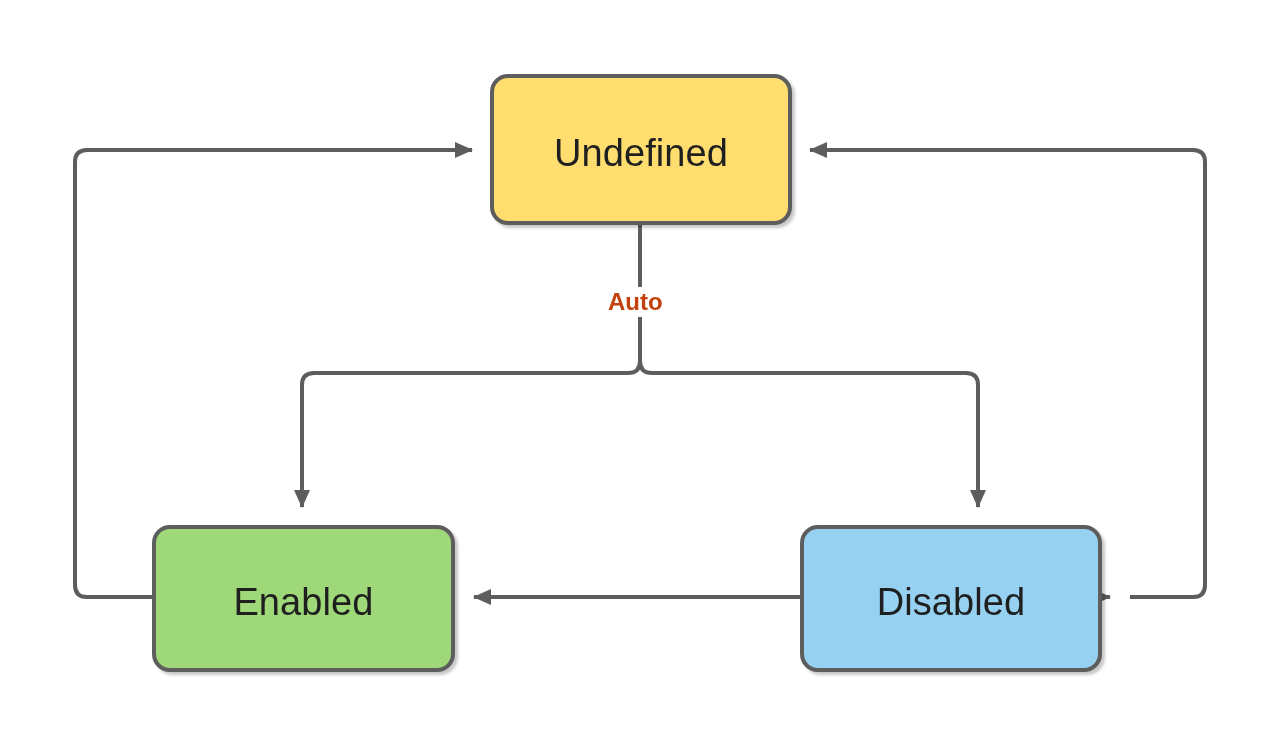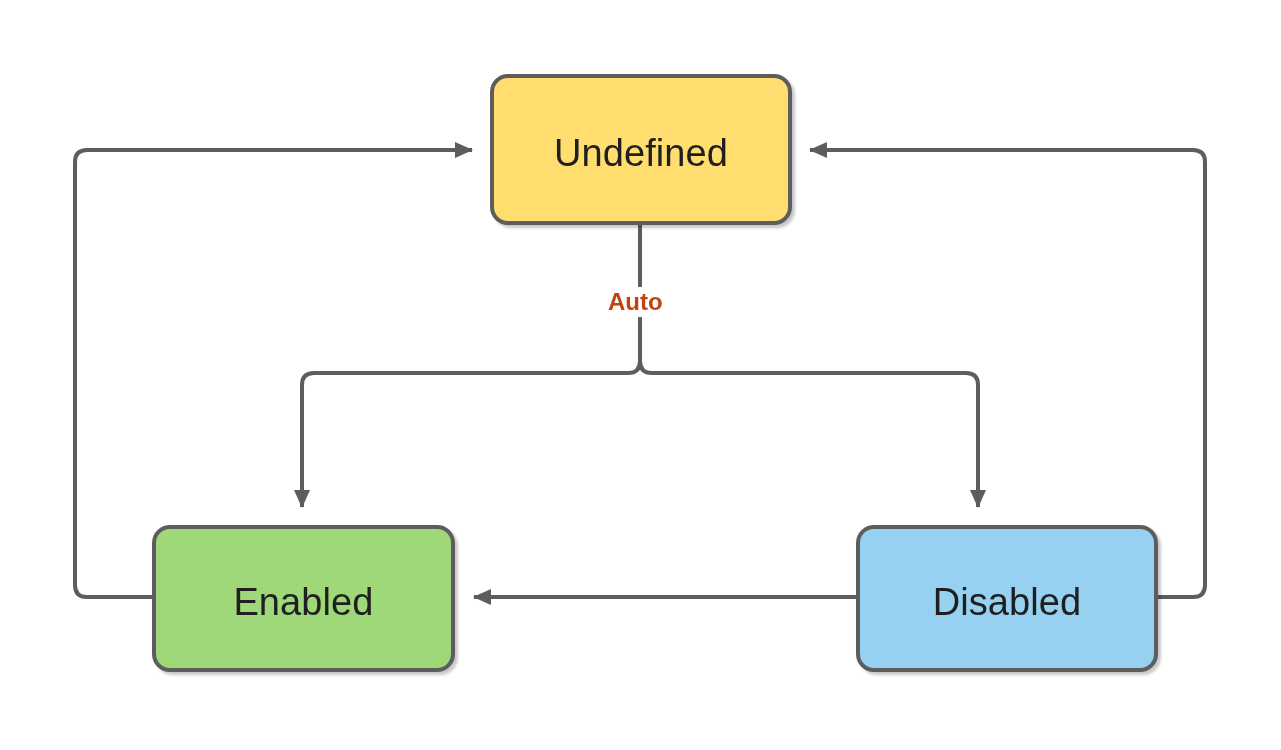--- a/index.html
+++ b/index.html
@@ -53,21 +53,21 @@
     width: 302px;
     height: 151px;
   }
   #node-enabled {
     left: 152px;
     top: 525px;
     width: 303px;
     height: 147px;
   }
   #node-disabled {
-    left: 856px;
+    left: 800px;
     top: 525px;
     width: 302px;
     height: 147px;
   }
   .edge-label {
     position: absolute;
     z-index: 4;
     font-size: 24px;
     font-weight: bold;
     color: #c2410c;

